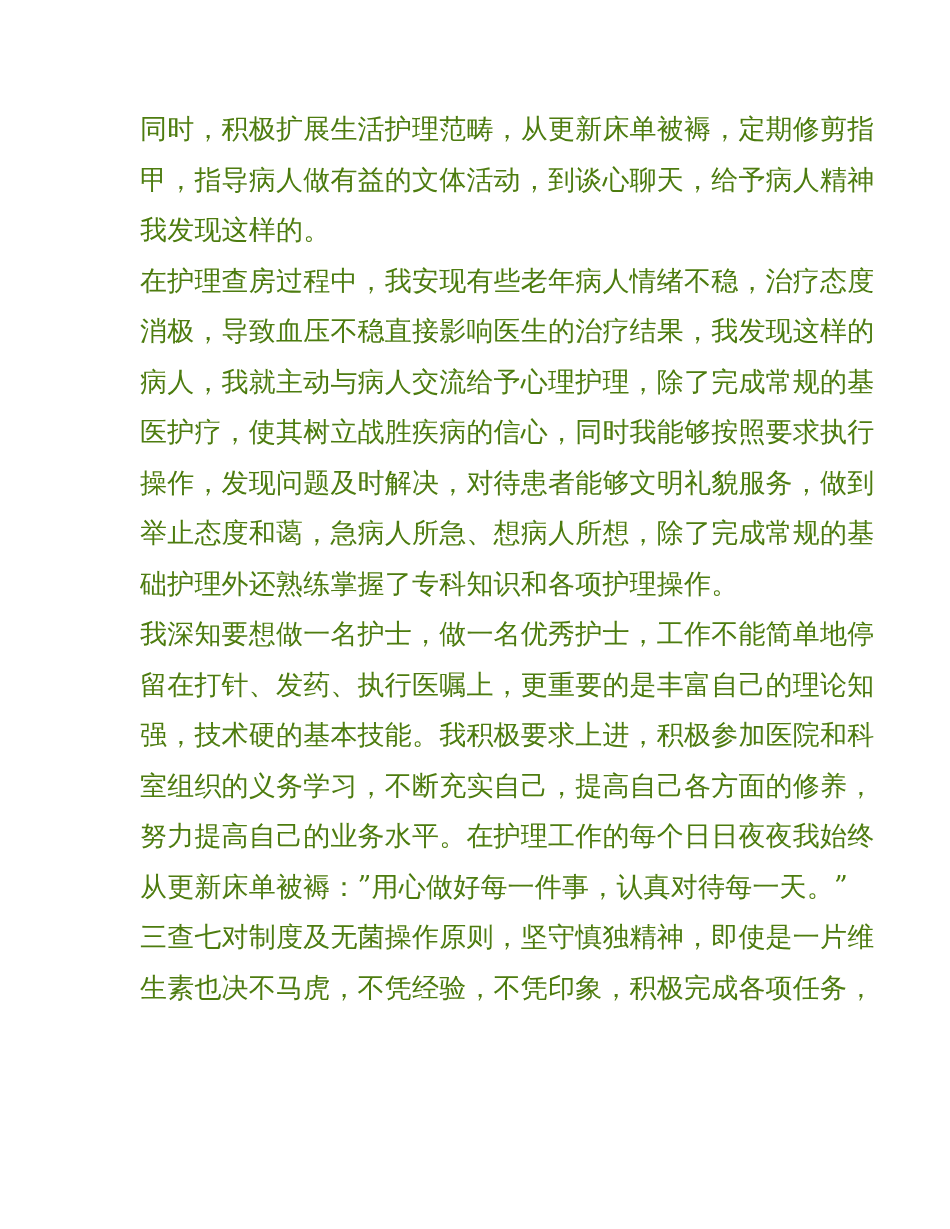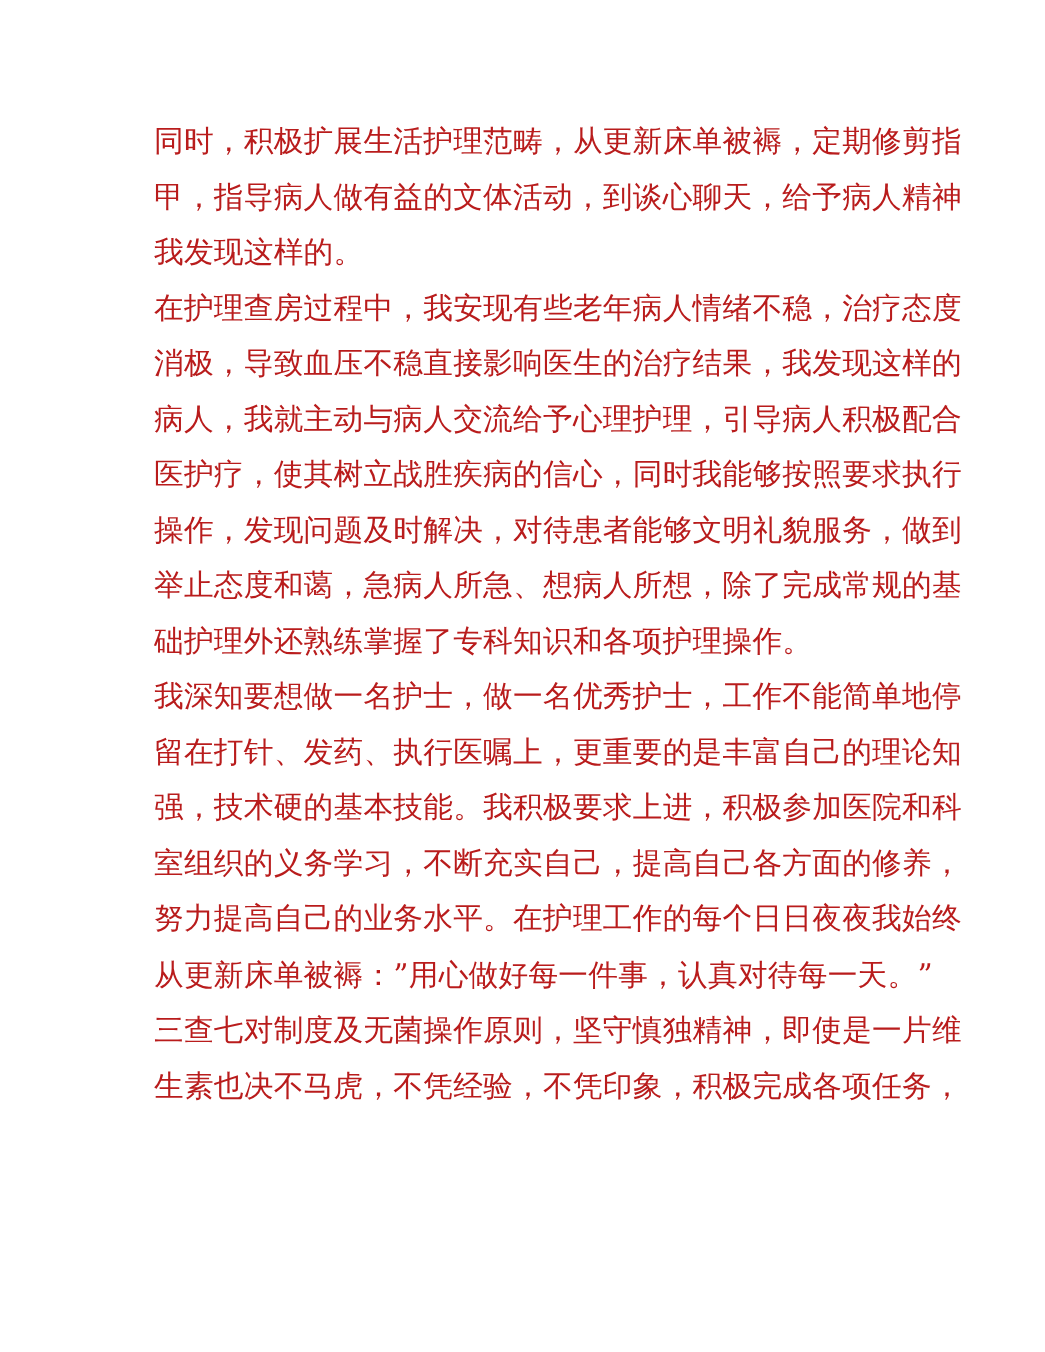--- a/index.html
+++ b/index.html
@@ -22,21 +22,21 @@
     background: #ffffff;
   }
   .text-block {
     position: absolute;
     left: 140px;
     top: 104px;
     width: 680px;
     font-family: "DejaVu Serif", "Liberation Serif", serif;
     font-size: 27px;
     line-height: 50.5px;
-    color: #b91c1c;
+    color: #4d7c0f;
   }
   .line {
     display: block;
     white-space: nowrap;
     height: 50.5px;
     letter-spacing: 0.2px;
   }
 </style>
 </head>
 <body>
@@ -46,21 +46,21 @@
 
     <div>
       <span class="line">同时，积极扩展生活护理范畴，从更新床单被褥，定期修剪指</span>
       <span class="line">甲，指导病人做有益的文体活动，到谈心聊天，给予病人精神</span>
       <span class="line">我发现这样的。</span>
     </div>
 
     <div>
       <span class="line">在护理查房过程中，我安现有些老年病人情绪不稳，治疗态度</span>
       <span class="line">消极，导致血压不稳直接影响医生的治疗结果，我发现这样的</span>
-      <span class="line">病人，我就主动与病人交流给予心理护理，引导病人积极配合</span>
+      <span class="line">病人，我就主动与病人交流给予心理护理，除了完成常规的基</span>
       <span class="line">医护疗，使其树立战胜疾病的信心，同时我能够按照要求执行</span>
       <span class="line">操作，发现问题及时解决，对待患者能够文明礼貌服务，做到</span>
       <span class="line">举止态度和蔼，急病人所急、想病人所想，除了完成常规的基</span>
       <span class="line">础护理外还熟练掌握了专科知识和各项护理操作。</span>
     </div>
 
     <div>
       <span class="line">我深知要想做一名护士，做一名优秀护士，工作不能简单地停</span>
       <span class="line">留在打针、发药、执行医嘱上，更重要的是丰富自己的理论知</span>
       <span class="line">强，技术硬的基本技能。我积极要求上进，积极参加医院和科</span>

